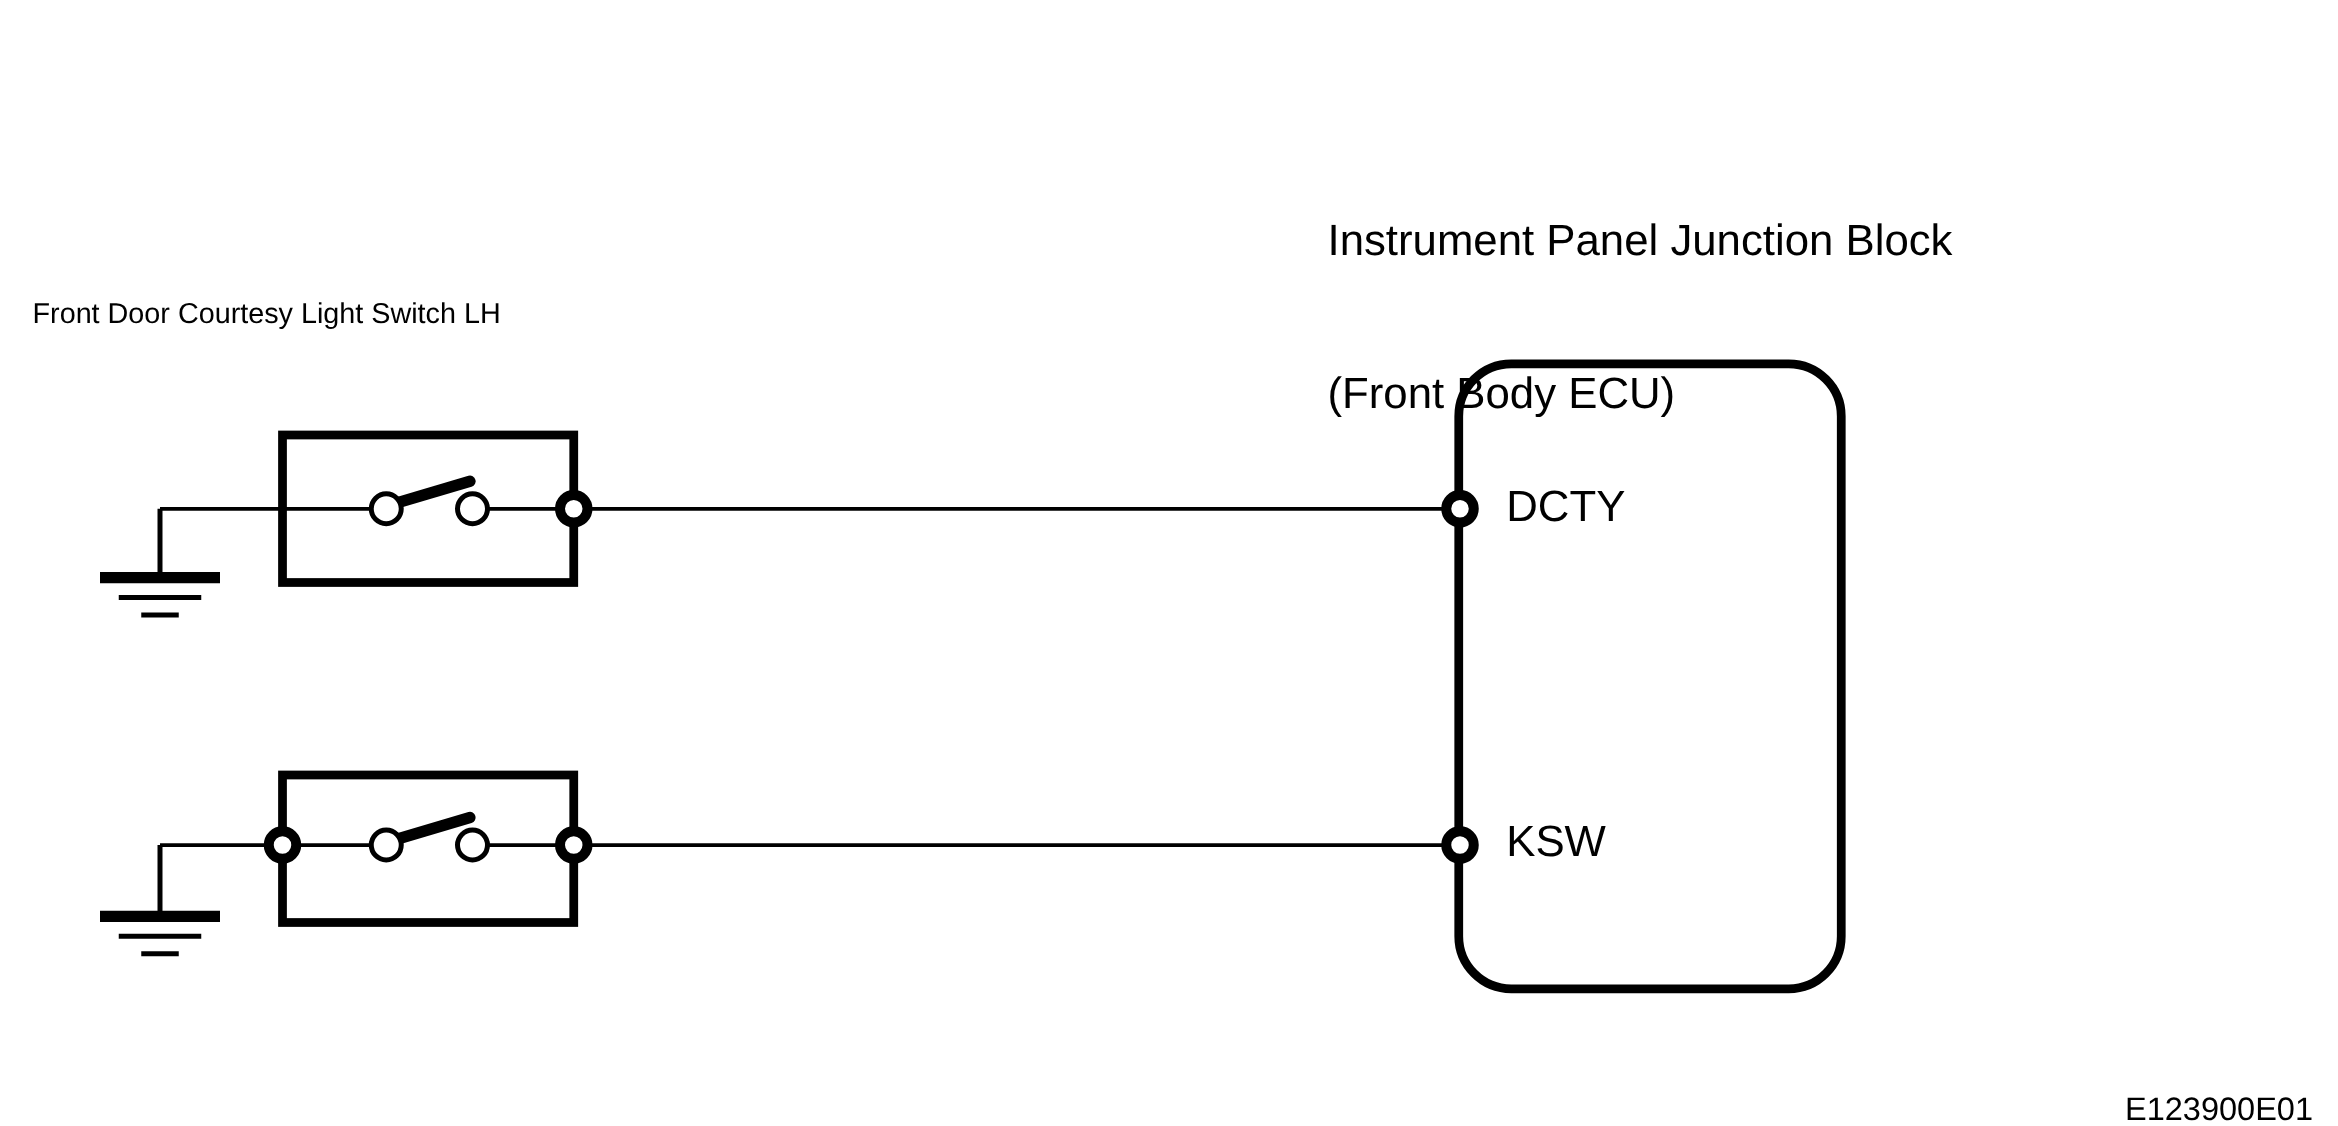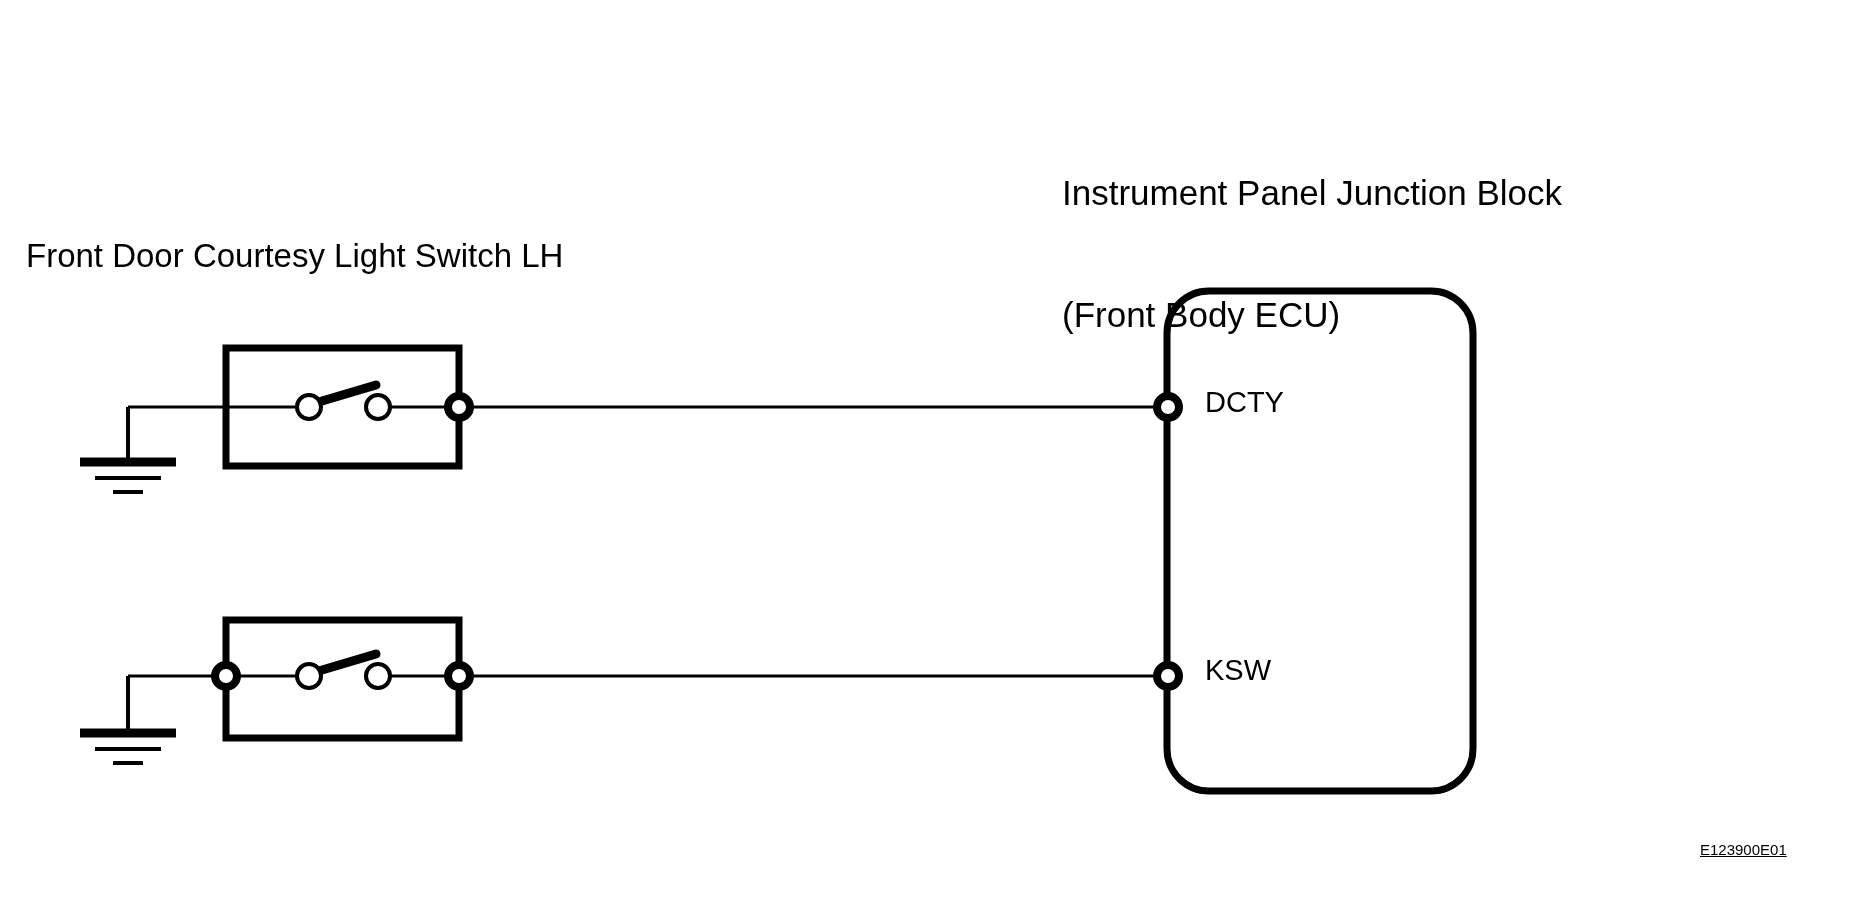--- a/index.html
+++ b/index.html
@@ -40,44 +40,43 @@
     left: 1062px;
     top: 64px;
     font-size: 35px;
   }
   #ecu-title .title-line {
     display: block;
   }
   #front-door-switch-label {
     left: 26px;
     top: 209px;
-    font-size: 33px;
+    font-size: 23px;
   }
   #unlock-warning-switch-label {
     left: 143px;
     top: 492px;
     font-size: 35px;
   }
   .terminal-label {
-    font-size: 29px;
+    font-size: 35px;
   }
   #terminal-label-dcty {
     left: 1205px;
     top: 358px;
   }
   #terminal-label-ksw {
     left: 1205px;
     top: 626px;
     text-align: right;
   }
   #figure-code {
     left: 1700px;
-    top: 813px;
-    font-size: 15px;
-    text-decoration: underline;
+    top: 844px;
+    font-size: 26px;
   }
 </style>
 </head>
 <body>
 
 <div id="diagram-root">
 
   <svg id="wiring-svg" viewBox="0 0 1870 901" xmlns="http://www.w3.org/2000/svg">
 
     <g>

